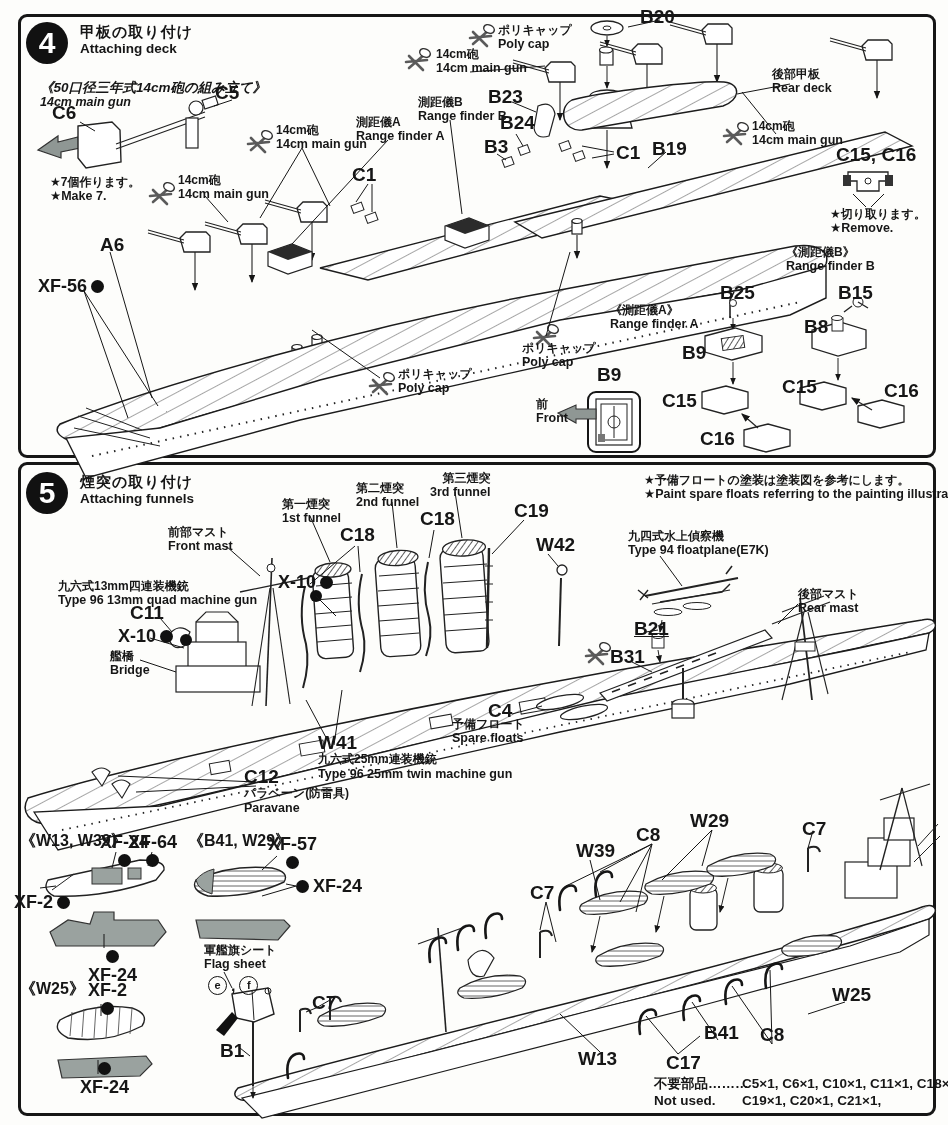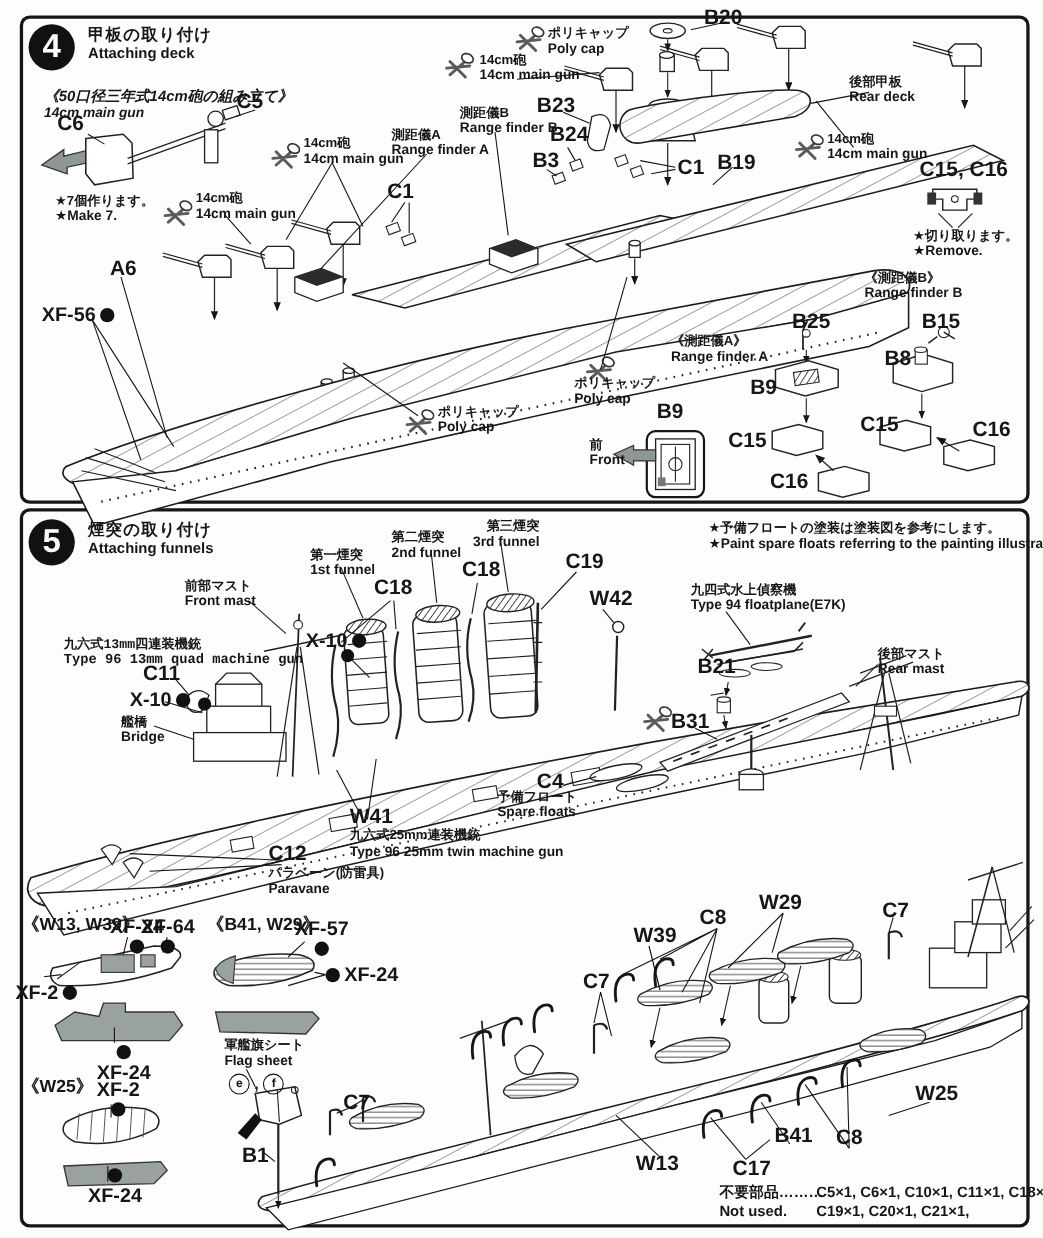--- a/index.html
+++ b/index.html
@@ -510,42 +510,42 @@
       <span class="en">3rd funnel</span>
   </div>
   <div class="lab code" style="left:340px;top:524px;">C18</div>
   <div class="lab code" style="left:420px;top:508px;">C18</div>
   <div class="lab code" style="left:514px;top:500px;">C19</div>
   <div class="lab code" style="left:536px;top:534px;">W42</div>
   <div class="lab paint phr" style="left:278px;top:572px;">
     <span class="dot"></span>
     <span>X-10</span>
   </div>
-  <div class="lab" style="left:58px;top:580px;font-family:Liberation Mono, monospace;">
+  <div class="lab" style="left:58px;top:580px;">
     <span class="jp">九六式13mm四連装機銃</span>
       <span class="en">Type 96 13mm quad machine gun</span>
   </div>
   <div class="lab code" style="left:130px;top:602px;">C11</div>
   <div class="lab paint phr" style="left:118px;top:626px;">
     <span class="dot"></span>
     <span>X-10</span>
   </div>
   <div class="lab" style="left:110px;top:650px;">
     <span class="jp">艦橋</span>
       <span class="en">Bridge</span>
   </div>
   <div class="lab" style="left:628px;top:530px;">
     <span class="jp">九四式水上偵察機</span>
       <span class="en">Type 94 floatplane(E7K)</span>
   </div>
   <div class="lab" style="left:798px;top:588px;">
     <span class="jp">後部マスト</span>
       <span class="en">Rear mast</span>
   </div>
-  <div class="lab code" style="left:634px;top:596px;">B21</div>
+  <div class="lab code" style="left:634px;top:618px;text-decoration:underline;">B21</div>
   <div class="lab code" style="left:610px;top:646px;">B31</div>
   <div class="lab code" style="left:488px;top:700px;">C4</div>
   <div class="lab" style="left:452px;top:718px;">
     <span class="jp">予備フロート</span>
       <span class="en">Spare floats</span>
   </div>
   <div class="lab" style="left:318px;top:732px;">
     <span class="code">W41</span>
     <span class="jp">九六式25mm連装機銃</span>
     <span class="en">Type 96 25mm twin machine gun</span>

